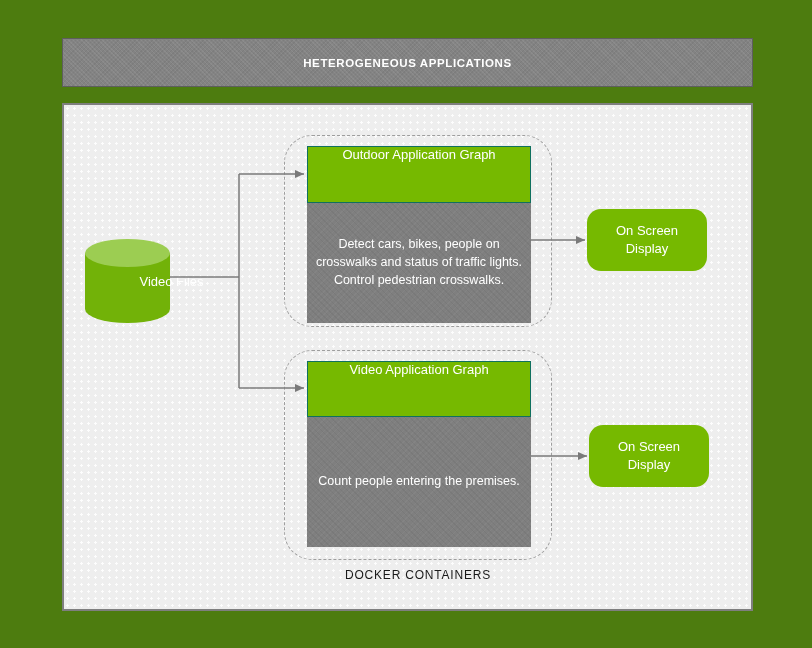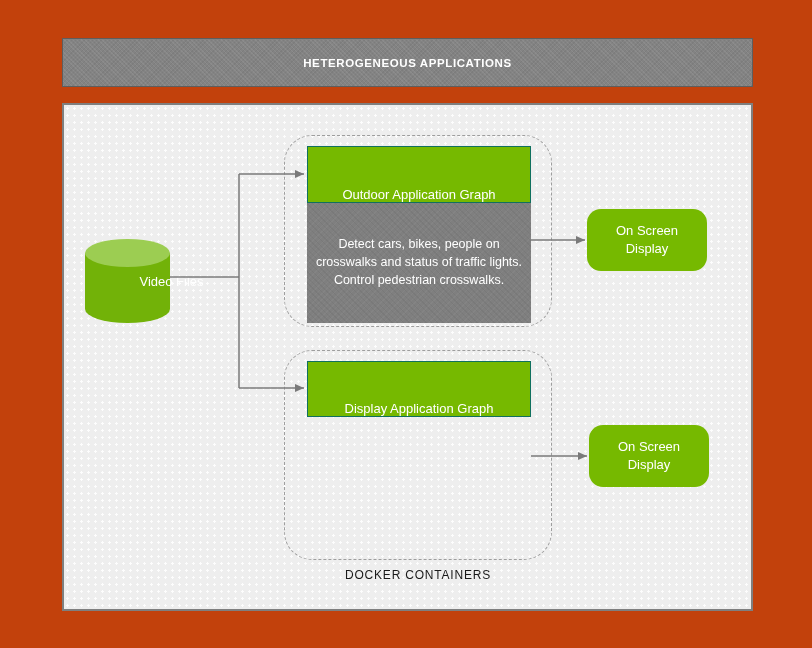--- a/index.html
+++ b/index.html
@@ -1,20 +1,20 @@
 <!DOCTYPE html>
 <html><head>
 <meta charset="utf-8">
 <style>
   html, body { margin: 0; padding: 0; background: #ffffff; }
   .canvas {
     position: relative;
     width: 812px;
     height: 648px;
-    background: #c2410c;
+    background: #4d7c0f;
     font-family: "Liberation Sans", "DejaVu Sans", sans-serif;
     overflow: hidden;
   }
 
   
   .banner {
     position: absolute;
     left: 62px; top: 38px;
     width: 691px; height: 49px;
     background-color: #838383;
@@ -84,21 +84,21 @@
   .dashed-indoor  { left: 284px; top: 350px; width: 268px; height: 210px; }
 
   
   .app-header {
     position: absolute;
     left: 307px;
     width: 224px;
     background: #76b900;
     border: 1px solid #10705f;
     box-sizing: border-box;
-    display: flex; align-items: flex-end; justify-content: center;
+    display: flex; align-items: flex-start; justify-content: center;
     color: #ffffff; font-size: 13px;
     text-align: center;
   }
   .app-header-outdoor { top: 146px; height: 57px; }
   .app-header-indoor  { top: 361px; height: 56px; }
 
   .app-body {
     position: absolute;
     left: 307px;
     width: 224px;
@@ -168,21 +168,24 @@
   <div class="dashed-box dashed-indoor"></div>
 
   <div class="app-header app-header-outdoor">
     <span>Outdoor Application Graph</span>
   </div>
   <div class="app-body app-body-outdoor">
     <span>Detect cars, bikes, people on crosswalks and status of traffic lights. Control pedestrian crosswalks.</span>
   </div>
 
   <div class="app-header app-header-indoor">
-    <span>Display Application Graph</span>
+    <span>Video Application Graph</span>
+  </div>
+  <div class="app-body app-body-indoor">
+    <span>Count people entering the premises.</span>
   </div>
 
   <div class="osd osd-top">
     <span>On Screen Display</span>
   </div>
   <div class="osd osd-bottom">
     <span>On Screen Display</span>
   </div>
 
   <div class="cyl-bottom"></div>

